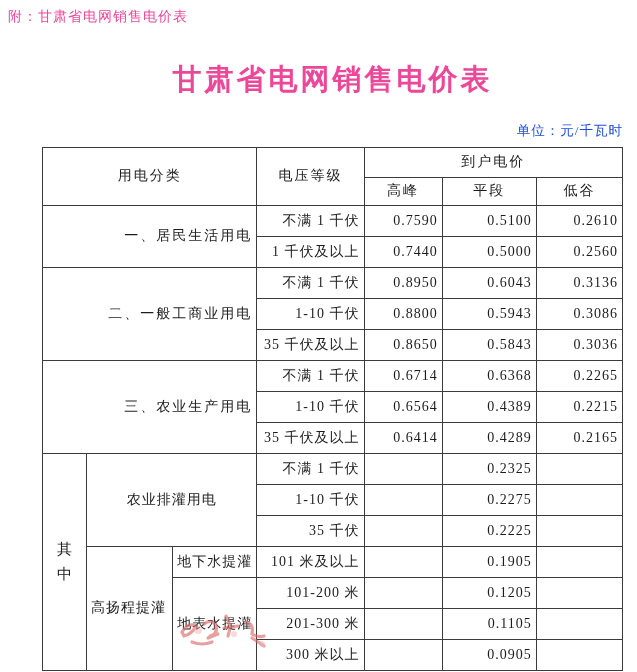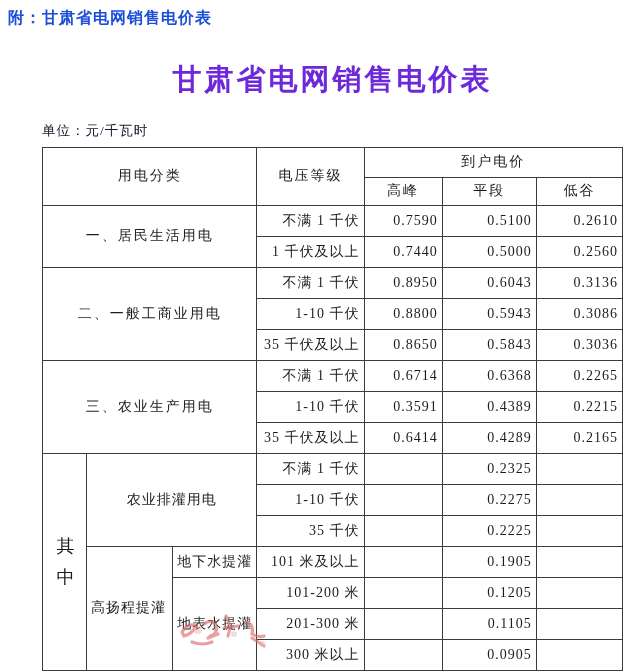--- a/index.html
+++ b/index.html
@@ -4,55 +4,55 @@
 <style>
   html,body{margin:0;padding:0;}
   body{
     width:637px;height:672px;background:#ffffff;position:relative;
     font-family:"Liberation Serif","DejaVu Serif",serif;
     color:#1c1c1c;overflow:hidden;
   }
   .attachment-heading{
     position:absolute;left:8px;top:8px;
     font-family:"Liberation Sans","DejaVu Sans",sans-serif;
-    font-weight:bold;font-size:16px;color:#1d4ed8;letter-spacing:1px;
+    font-weight:normal;font-size:14px;color:#ec4899;letter-spacing:1px;
   }
   .doc-title{
     position:absolute;left:42px;top:60px;width:581px;
     text-align:center;font-weight:bold;font-size:29px;letter-spacing:3px;
-    color:#6d28d9;
+    color:#ec4899;
   }
   .unit-note{
     position:absolute;left:42px;top:122px;width:581px;
-    font-size:13.5px;letter-spacing:1px;color:#0f172a;
+    text-align:right;font-size:13.5px;letter-spacing:1px;color:#1d4ed8;
   }
   table.price-table{
     position:absolute;left:42px;top:147px;width:581px;
     border-collapse:collapse;table-layout:fixed;
   }
   .price-table td{
     border:1px solid #3b3b3b;
     font-size:14px;line-height:1.15;
     padding:1px 4px;height:28px;
     color:#1c1c1c;
   }
   .hrow1 td{height:27px;}
   .hrow2 td{height:25px;text-align:center;}
   .c-head{text-align:center;letter-spacing:2px;}
-  .c-cat{text-align:center;letter-spacing:2px;padding-left:6px;}
+  .c-cat{text-align:right;letter-spacing:2px;padding-left:6px;}
   .c-volt{text-align:right;letter-spacing:1px;padding-left:3px;}
   .c-num{text-align:right;letter-spacing:1px;font-size:13.5px;}
   .c-sub{text-align:center;letter-spacing:1px;padding-left:3px;}
   .c-mid{letter-spacing:1px;}
   .qizhong-cell{
     text-align:center;vertical-align:middle;padding:0;
   }
   .qizhong-cell .vtext{
     width:16px;margin:0 auto;word-break:break-all;line-height:1.7;
-    letter-spacing:0;font-size:18px;
+    letter-spacing:0;font-size:15px;
   }
   .red-stamp{
     position:absolute;left:168px;top:594px;width:110px;height:60px;
     pointer-events:none;opacity:0.75;filter:blur(0.7px);
   }
 </style>
 </head>
 <body>
 
 <div class="attachment-heading">附：甘肃省电网销售电价表</div>
@@ -120,21 +120,21 @@
 
     <tr>
       <td class="c-cat" colspan="3" rowspan="3">三、农业生产用电</td>
       <td class="c-volt">不满 1 千伏</td>
       <td class="c-num">0.6714</td>
       <td class="c-num">0.6368</td>
       <td class="c-num">0.2265</td>
     </tr>
     <tr>
       <td class="c-volt">1-10 千伏</td>
-      <td class="c-num">0.3591</td>
+      <td class="c-num">0.6564</td>
       <td class="c-num">0.4389</td>
       <td class="c-num">0.2215</td>
     </tr>
     <tr>
       <td class="c-volt">35 千伏及以上</td>
       <td class="c-num">0.6414</td>
       <td class="c-num">0.4289</td>
       <td class="c-num">0.2165</td>
     </tr>
 

